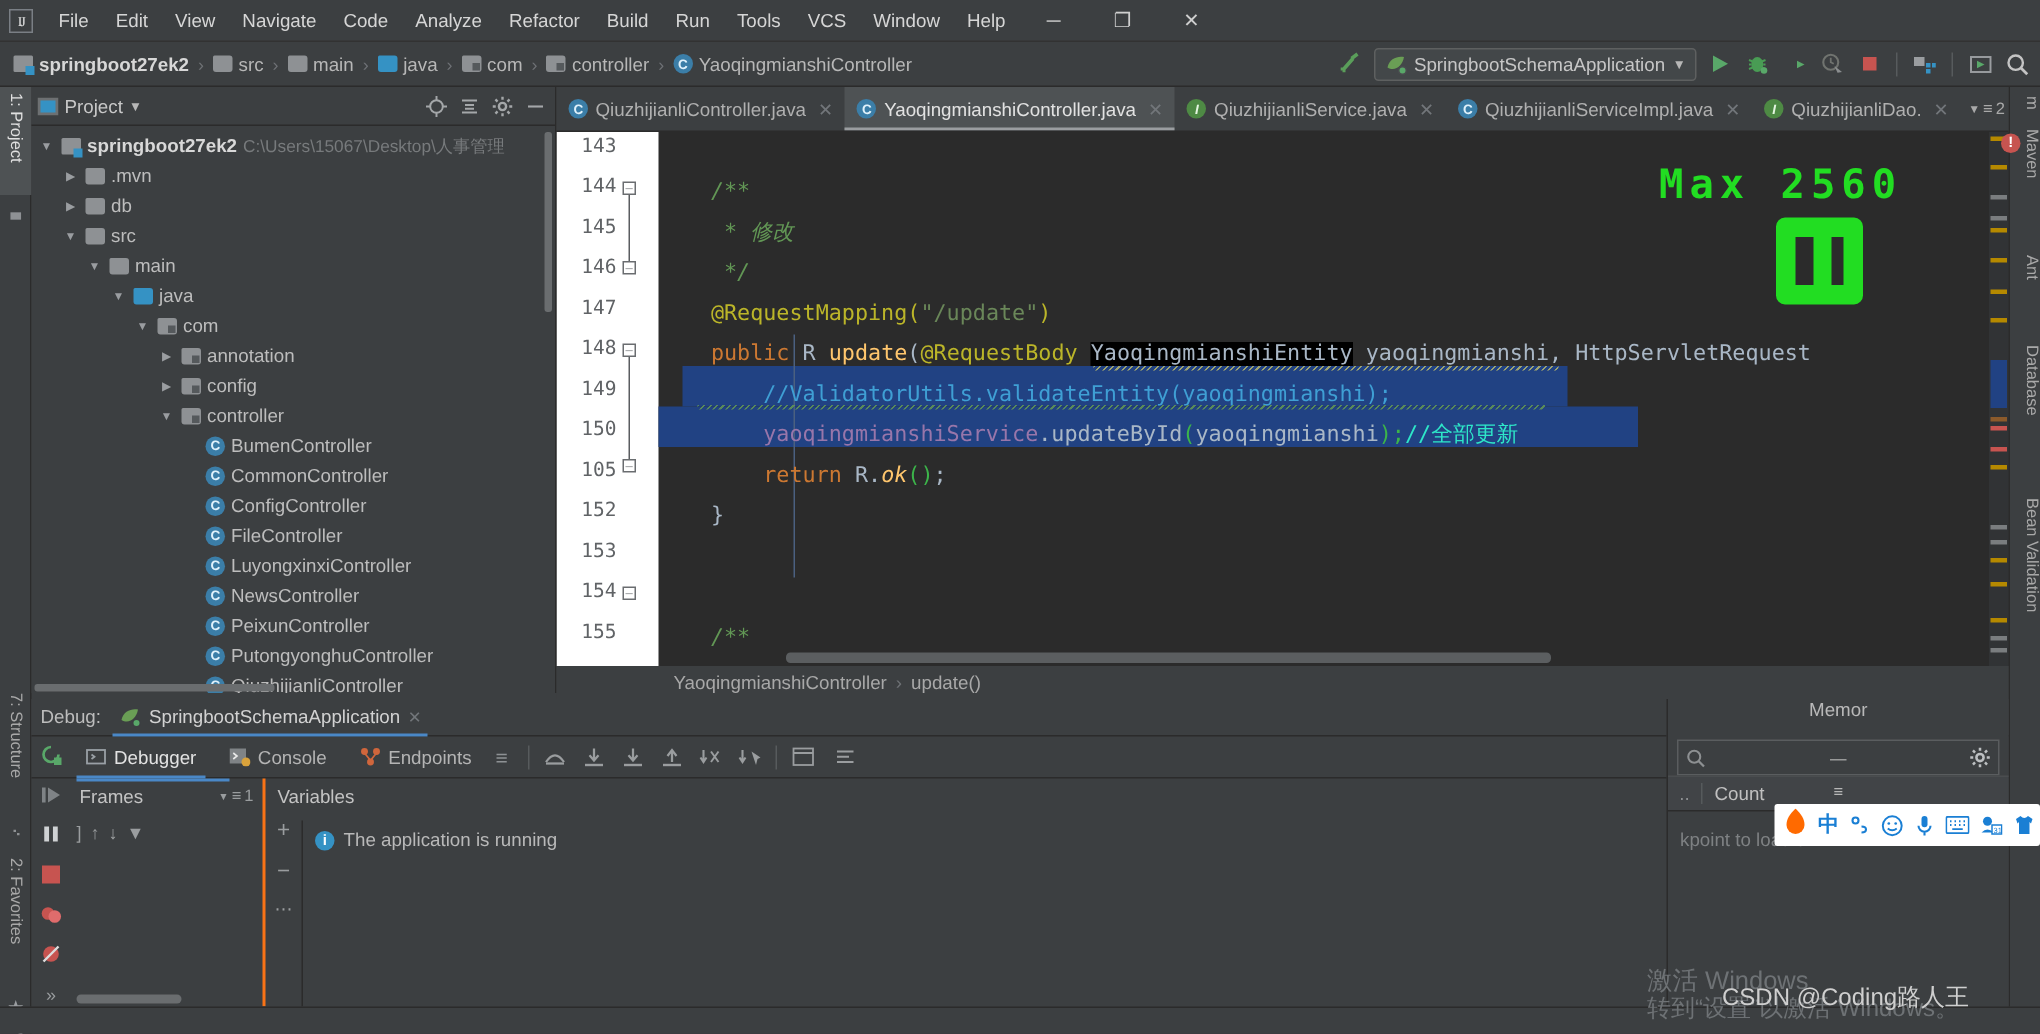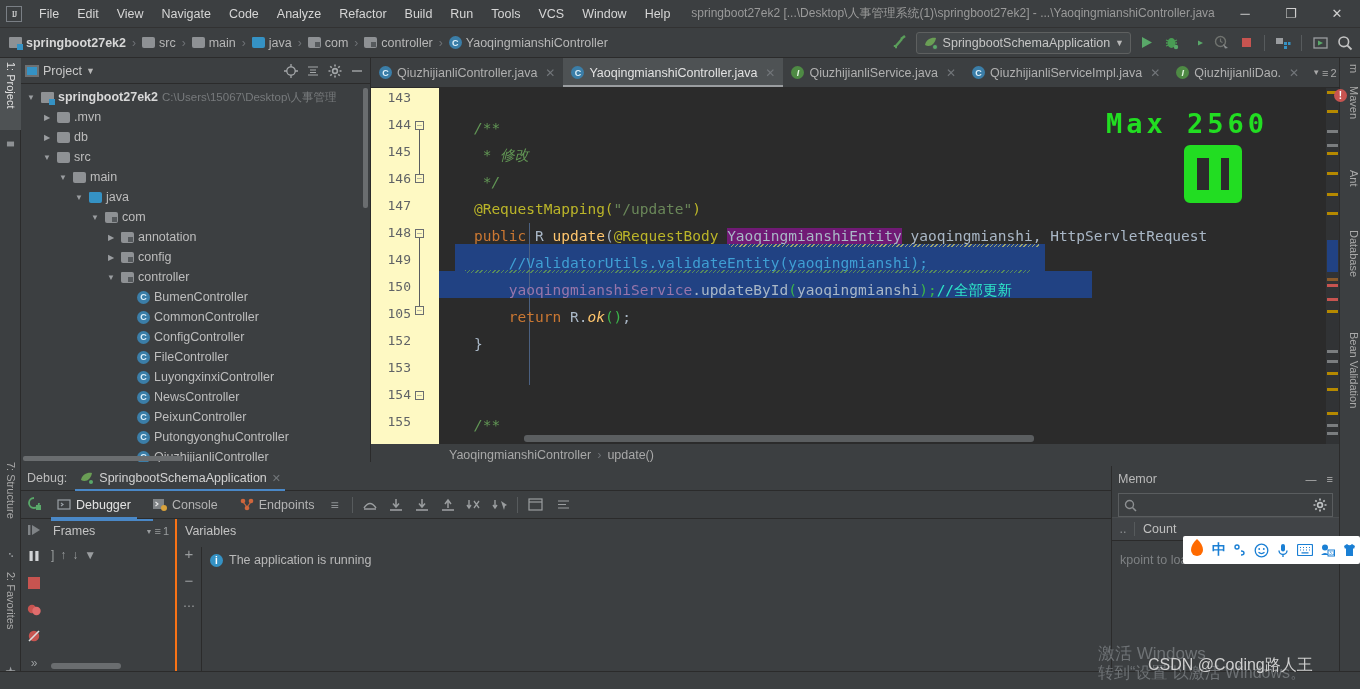--- a/index.html
+++ b/index.html
@@ -162,21 +162,21 @@
   .tabs-more { margin-left:auto; display:flex; align-items:center; gap:2px; padding:0 5px; color:#a9a9a9; font-size:11px; }
 
   
   .editor {
     position: absolute; left: 371px; top: 88px; width: 968px; height: 356px;
     background: #2b2b2b; overflow: hidden;
     font-family: "DejaVu Sans Mono", monospace;
   }
   .gutter {
     position: absolute; left: 0; top: 0; width: 68px; height: 356px;
-    background: #fef9c3;
+    background: #ffffff;
   }
   .gline {
     position: absolute; right: 28px; font-size: 13px; color: #606366;
     font-family: "DejaVu Sans Mono", monospace; text-align: right;
   }
   .fold {
     position: absolute; left: 44px; width: 9px; height: 9px;
     border: 1px solid #6a6d70; color: #8b8e90; font-size: 8px;
     display: flex; align-items: center; justify-content: center;
   }
@@ -192,21 +192,21 @@
   .k-key { color: #cc7832; }
   .k-ann { color: #bbb529; }
   .k-str { color: #6a8759; }
   .k-cmt { color: #629755; font-style: italic; }
   .k-cmt2 { color: #808080; }
   .k-txt { color: #a9b7c6; }
   .k-fn  { color: #ffc66d; }
   .k-fld { color: #9876aa; }
   .k-par { color: #a9b7c6; }
   .k-grn { color: #3cb44a; }
-  .hl-ident { background: #701a75; }
+  .hl-ident { background: #000000; }
   .sel { background: #214283; }
   .squiggle {
     position: absolute; height: 3px;
     background: repeating-linear-gradient(135deg,#629755 0 1px, transparent 1px 3px);
     opacity: .85;
   }
   .ed-hscroll {
     position: absolute; left: 85px; bottom: 2px; width: 510px; height: 7px;
     background: #5b5e60; border-radius: 3px;
   }
@@ -294,21 +294,21 @@
     width: 13px; height: 13px; border-radius: 50%; background: #3592c4;
     color: #fff; font-size: 10px; font-weight: bold;
     display: inline-flex; align-items: center; justify-content: center;
   }
 
   
   .mempanel {
     position: absolute; right: 21px; top: 466px; width: 228px; height: 205px;
     background: #3c3f41; border-left: 1px solid #2b2b2b;
   }
-  .mem-head { height: 25px; display: flex; align-items: center; gap: 10px; padding: 0 6px; font-size: 12.5px; color: #b9b9b9;}
+  .mem-head { height: 25px; display: flex; align-items: center; gap: 10px; padding: 0 6px; font-size: 12.5px; color: #b9b9b9; flex-direction: column;}
   .mem-head .spacer { flex: 1; }
   .mem-search {
     margin: 2px 6px 0 6px; height: 24px; border: 1px solid #5a5d5f;
     display: flex; align-items: center; padding: 0 5px; color: #8d9092;
     background: #3c3f41;
   }
   .mem-colhdr {
     display: flex; height: 24px; border-top: 1px solid #4a4d4f; border-bottom: 1px solid #2b2b2b;
     align-items: center; font-size: 12.5px; color: #c0c0c0; background: #414447;
   }
@@ -358,21 +358,20 @@
       <div class="menu-item">Code</div>
       <div class="menu-item">Analyze</div>
       <div class="menu-item">Refactor</div>
       <div class="menu-item">Build</div>
       <div class="menu-item">Run</div>
       <div class="menu-item">Tools</div>
       <div class="menu-item">VCS</div>
       <div class="menu-item">Window</div>
       <div class="menu-item">Help</div>
     </div>
-    <div class="title-text">springboot27ek2 [...\Desktop\人事管理系统(1)\springboot27ek2] - ...\YaoqingmianshiController.java</div>
     <div class="win-btns">
       <div class="win-btn">─</div>
       <div class="win-btn">❐</div>
       <div class="win-btn">✕</div>
     </div>
   </div>
 
   <div class="navbar">
     <div class="crumbs">
       <div class="crumb bold">

